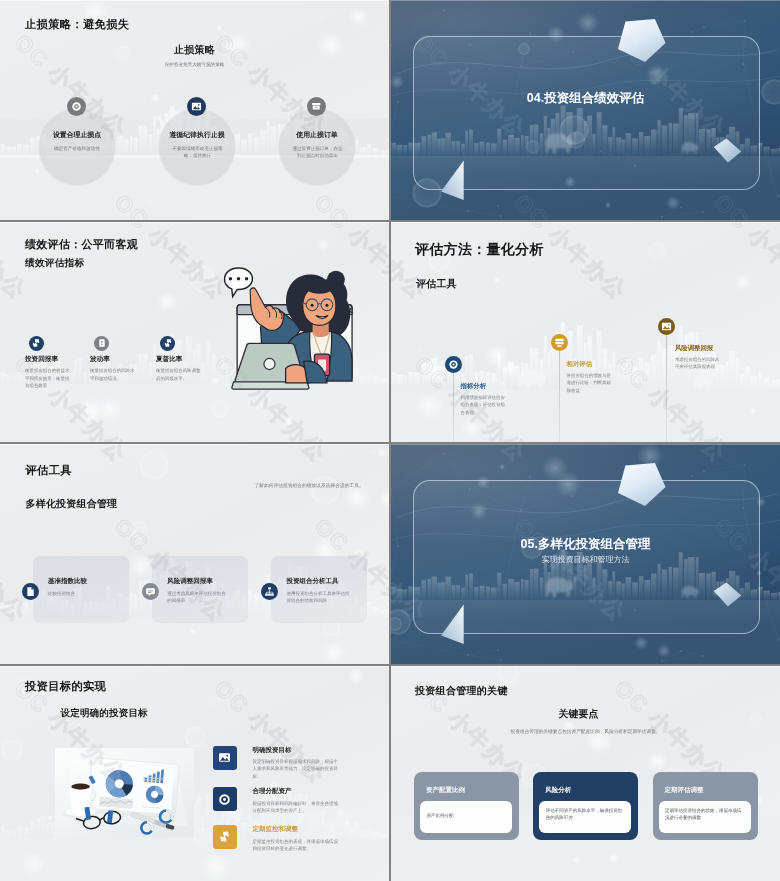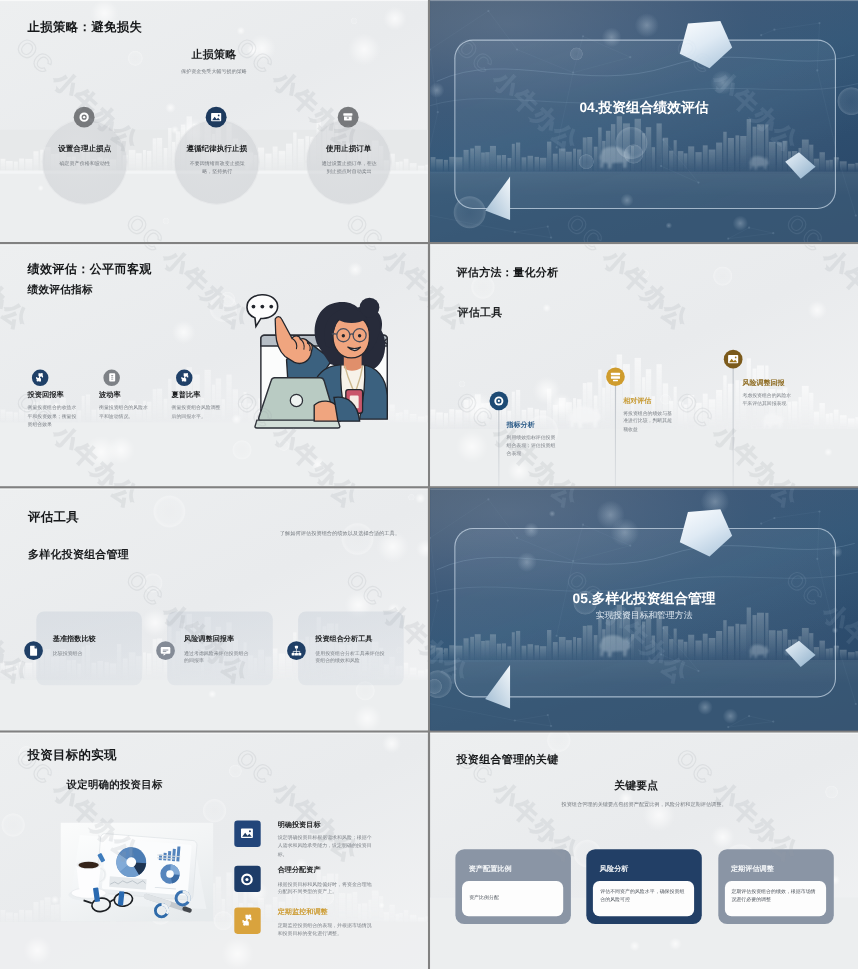--- a/index.html
+++ b/index.html
@@ -531,21 +531,21 @@
           <circle cx="81" cy="206" r="11" fill="url(#bk1)"></circle>
           <circle cx="362" cy="189" r="4" fill="url(#bk1)"></circle>
           <circle cx="266" cy="29" r="9" fill="url(#bkr)"></circle>
           <circle cx="38" cy="184" r="15" fill="url(#bk1)"></circle>
           <circle cx="106" cy="133" r="13" fill="url(#bk1)"></circle>
           <circle cx="195" cy="27" r="4" fill="url(#bkr)"></circle>
           <circle cx="48" cy="39" r="11" fill="url(#bkr)"></circle>
         </g>
   </svg>
 
-  <div class="s-title" style="left:24px;top:18.5px;font-size:10px">评估方法：量化分析</div>
+  <div class="s-title" style="left:24px;top:18.5px;font-size:14px">评估方法：量化分析</div>
   <div class="s-head" style="left:25px;top:54.5px;font-size:10px">评估工具</div>
 
   <div class="tl-line" style="left:62.2px;top:150px;height:70px"></div>
   <div class="tl-dot" style="left:53.9px;top:133.7px;width:17px;height:17px;background:#1d4a74">
     <svg width="11" height="11" viewBox="0 0 24 24">
           <circle cx="12" cy="12" r="9" fill="#fff"></circle>
           <circle cx="12" cy="12" r="5.2" fill="#1f4e79"></circle>
           <circle cx="12" cy="12" r="2.2" fill="#fff"></circle>
         </svg>
   </div>

